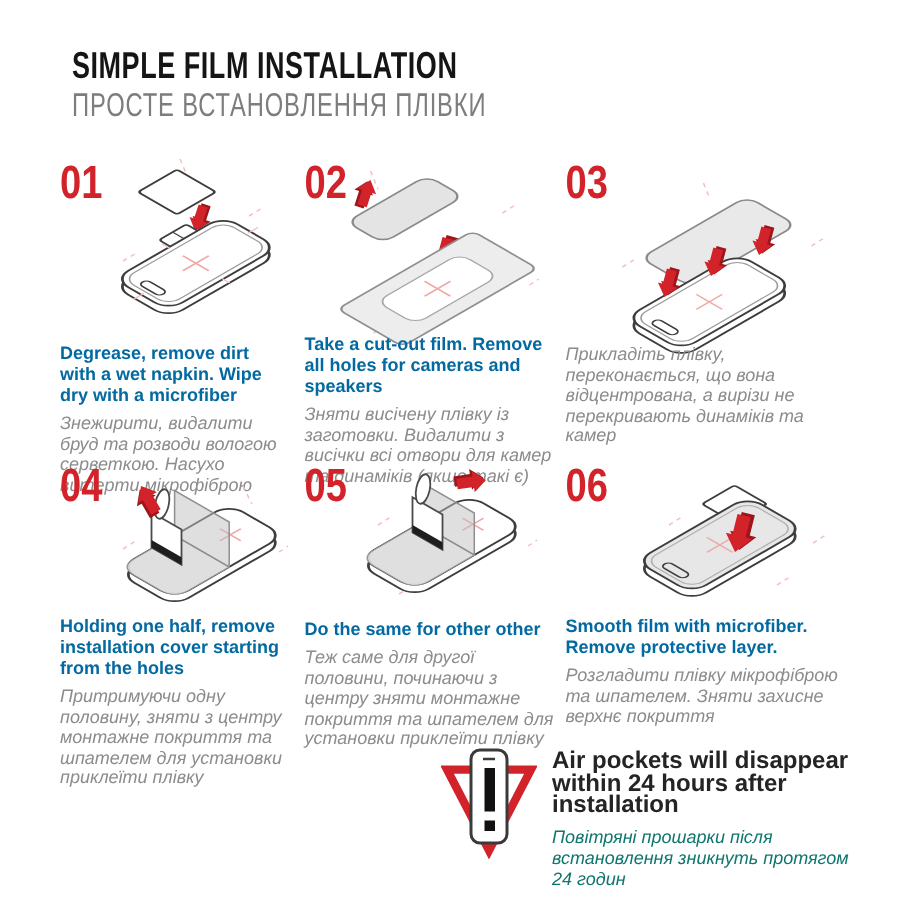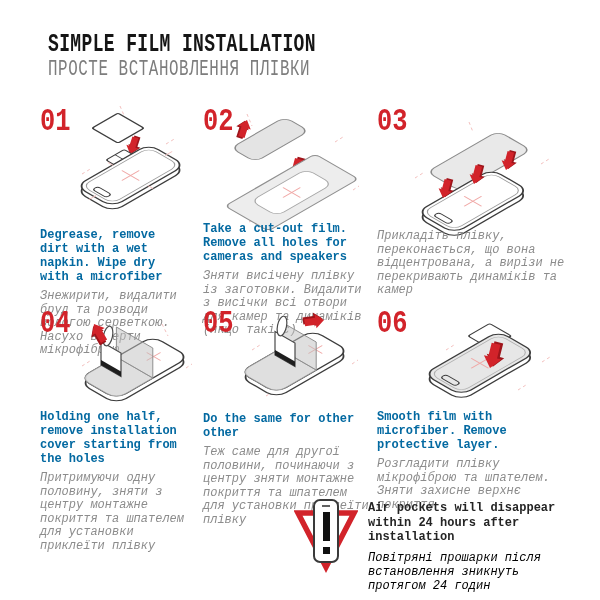--- a/index.html
+++ b/index.html
@@ -1,17 +1,17 @@
 <!DOCTYPE html>
 <html><head>
 <meta charset="utf-8">
 <style>
   html,body{margin:0;padding:0;background:#fff;}
   .canvas{position:relative;width:600px;height:600px;background:#ffffff;overflow:hidden;
-          font-family:Liberation Mono, monospace;}
+          font-family:Liberation Sans, sans-serif;}
   
   .title{position:absolute;left:48px;top:30px;margin:0;font-size:25px;font-weight:bold;
          color:#151515;white-space:nowrap;transform:scaleX(.72);transform-origin:left top;
          letter-spacing:.5px;}
   .subtitle{position:absolute;left:48px;top:57px;font-size:22px;font-weight:400;color:#7d7d7d;
          white-space:nowrap;transform:scaleX(.72);transform-origin:left top;letter-spacing:.8px;}
   
   .step{position:absolute;}
   .num{font-size:31px;font-weight:bold;color:#d2232a;line-height:1;
        transform:scaleX(.82);transform-origin:left top;}
@@ -29,22 +29,22 @@
   .a1{left:28px;top:-4px;width:118px;height:122px}
   .a2{left:10px;top:-2px;width:150px;height:132px}
   .a3{left:34px;top:14px;width:145px;height:120px}
   .a4{left:36px;top:0;width:120px;height:102px}
   .a5{left:33px;top:-2px;width:128px;height:96px}
   .a6{left:41px;top:2px;width:142px;height:92px}
   
   .warn-icon{position:absolute;left:294px;top:497px;width:64px;height:78px}
   .warn-icon svg{display:block;width:100%;height:100%}
   .warn-texts{position:absolute;left:368px;top:501px;width:214px}
-  .warn-en{margin:0;font-size:12px;font-weight:bold;color:#242424;line-height:14.5px}
-  .warn-uk{margin:6px 0 0 0;font-size:12px;font-style:italic;color:#000000;line-height:14px}
+  .warn-en{margin:0;font-size:16px;font-weight:bold;color:#242424;line-height:14.5px}
+  .warn-uk{margin:6px 0 0 0;font-size:12px;font-style:italic;color:#0f766e;line-height:14px}
 </style>
 </head>
 <body>
 
 <div class="canvas">
 
   <svg width="0" height="0" style="position:absolute" aria-hidden="true">
     <defs>
       <g id="arr">
         <path d="M0,0 L-9,-11 L-4.5,-11 L-4.5,-25 L4.5,-25 L4.5,-11 L9,-11 Z" fill="#9e151b" transform="translate(2.4,-2)"></path>

